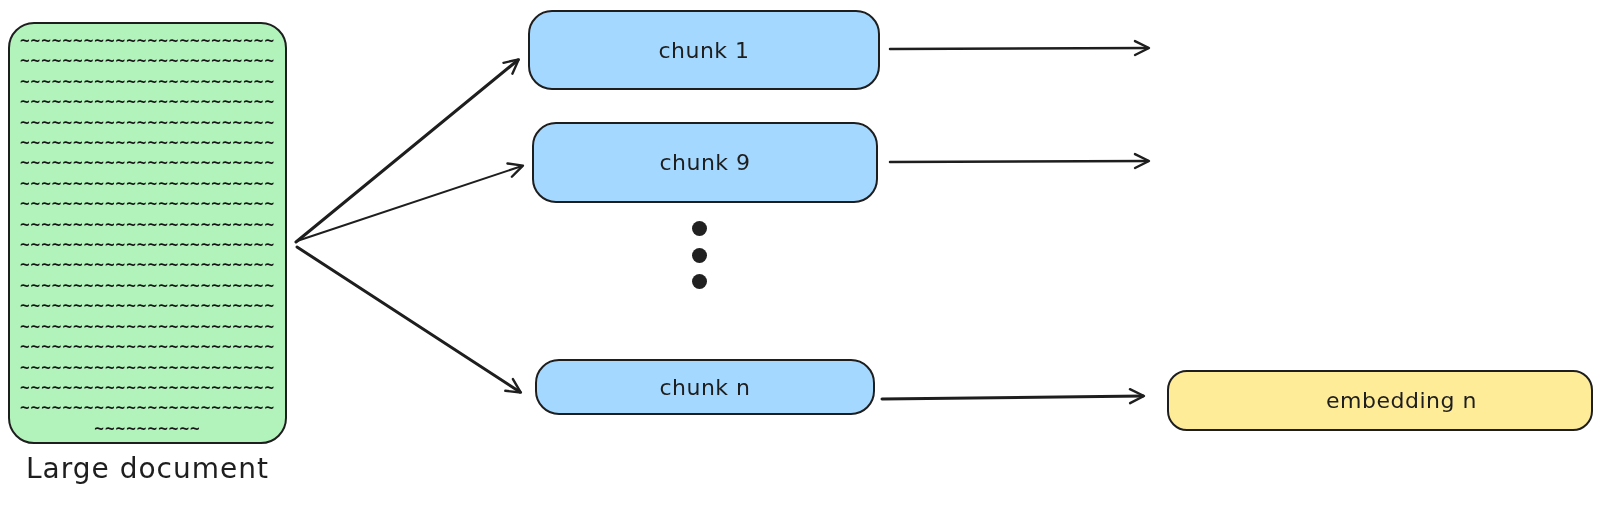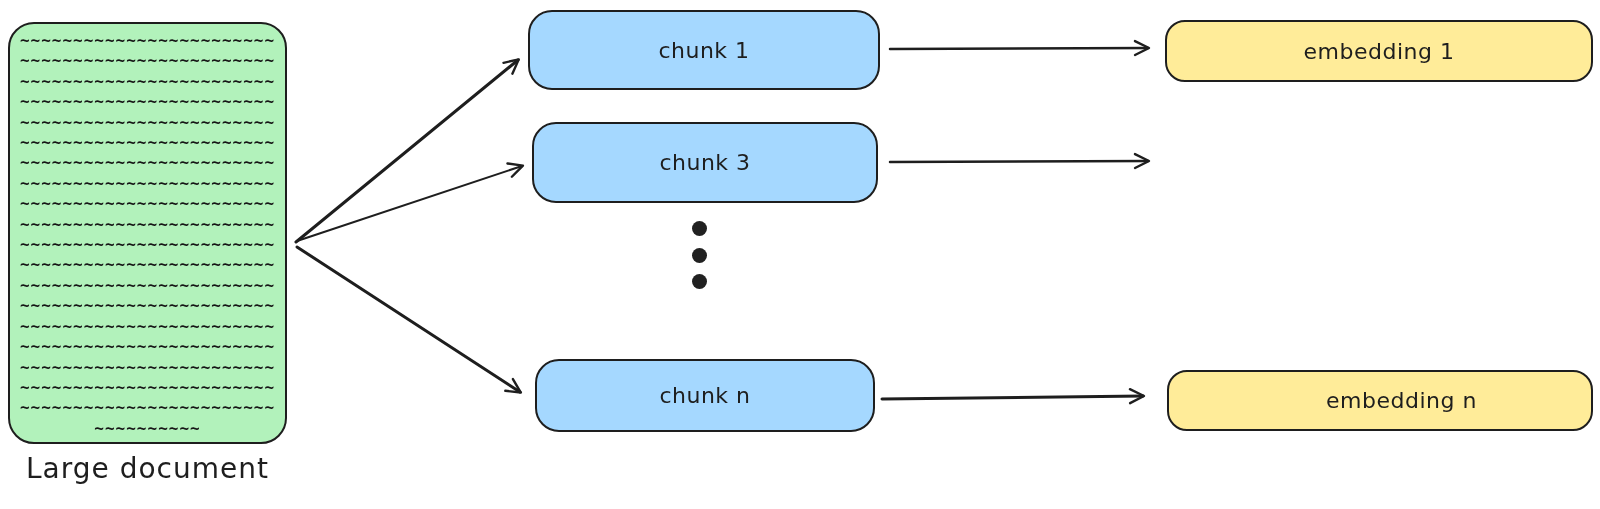--- a/index.html
+++ b/index.html
@@ -128,32 +128,29 @@
         <div class="sq-line">~~~~~~~~~~~~~~~~~~~~~~~~</div>
         <div class="sq-line">~~~~~~~~~~</div>
       </div>
   </div>
   <div class="doc-label">Large document</div>
 
   <div class="node chunk" style="left:528px; top:10px;  width:352px; height:80px;">
     <span>chunk 1</span>
   </div>
   <div class="node chunk" style="left:532px; top:122px; width:346px; height:81px;">
-    <span>chunk 3</span>
+    <span>chunk 9</span>
   </div>
-  <div class="node chunk" style="left:535px; top:359px; width:340px; height:73px;">
+  <div class="node chunk" style="left:535px; top:359px; width:340px; height:56px;">
     <span>chunk n</span>
   </div>
 
   <div class="ellipsis">
       <div class="dot"></div>
       <div class="dot"></div>
       <div class="dot"></div>
     </div>
 
-  <div class="node embedding" style="left:1165px; top:20px;  width:428px; height:62px;">
-    <span>embedding 1</span>
-  </div>
   <div class="node embedding" style="left:1167px; top:370px; width:426px; height:61px;padding-left:43px;">
     <span>embedding n</span>
   </div>
 
 </div>
 
 </body></html>

